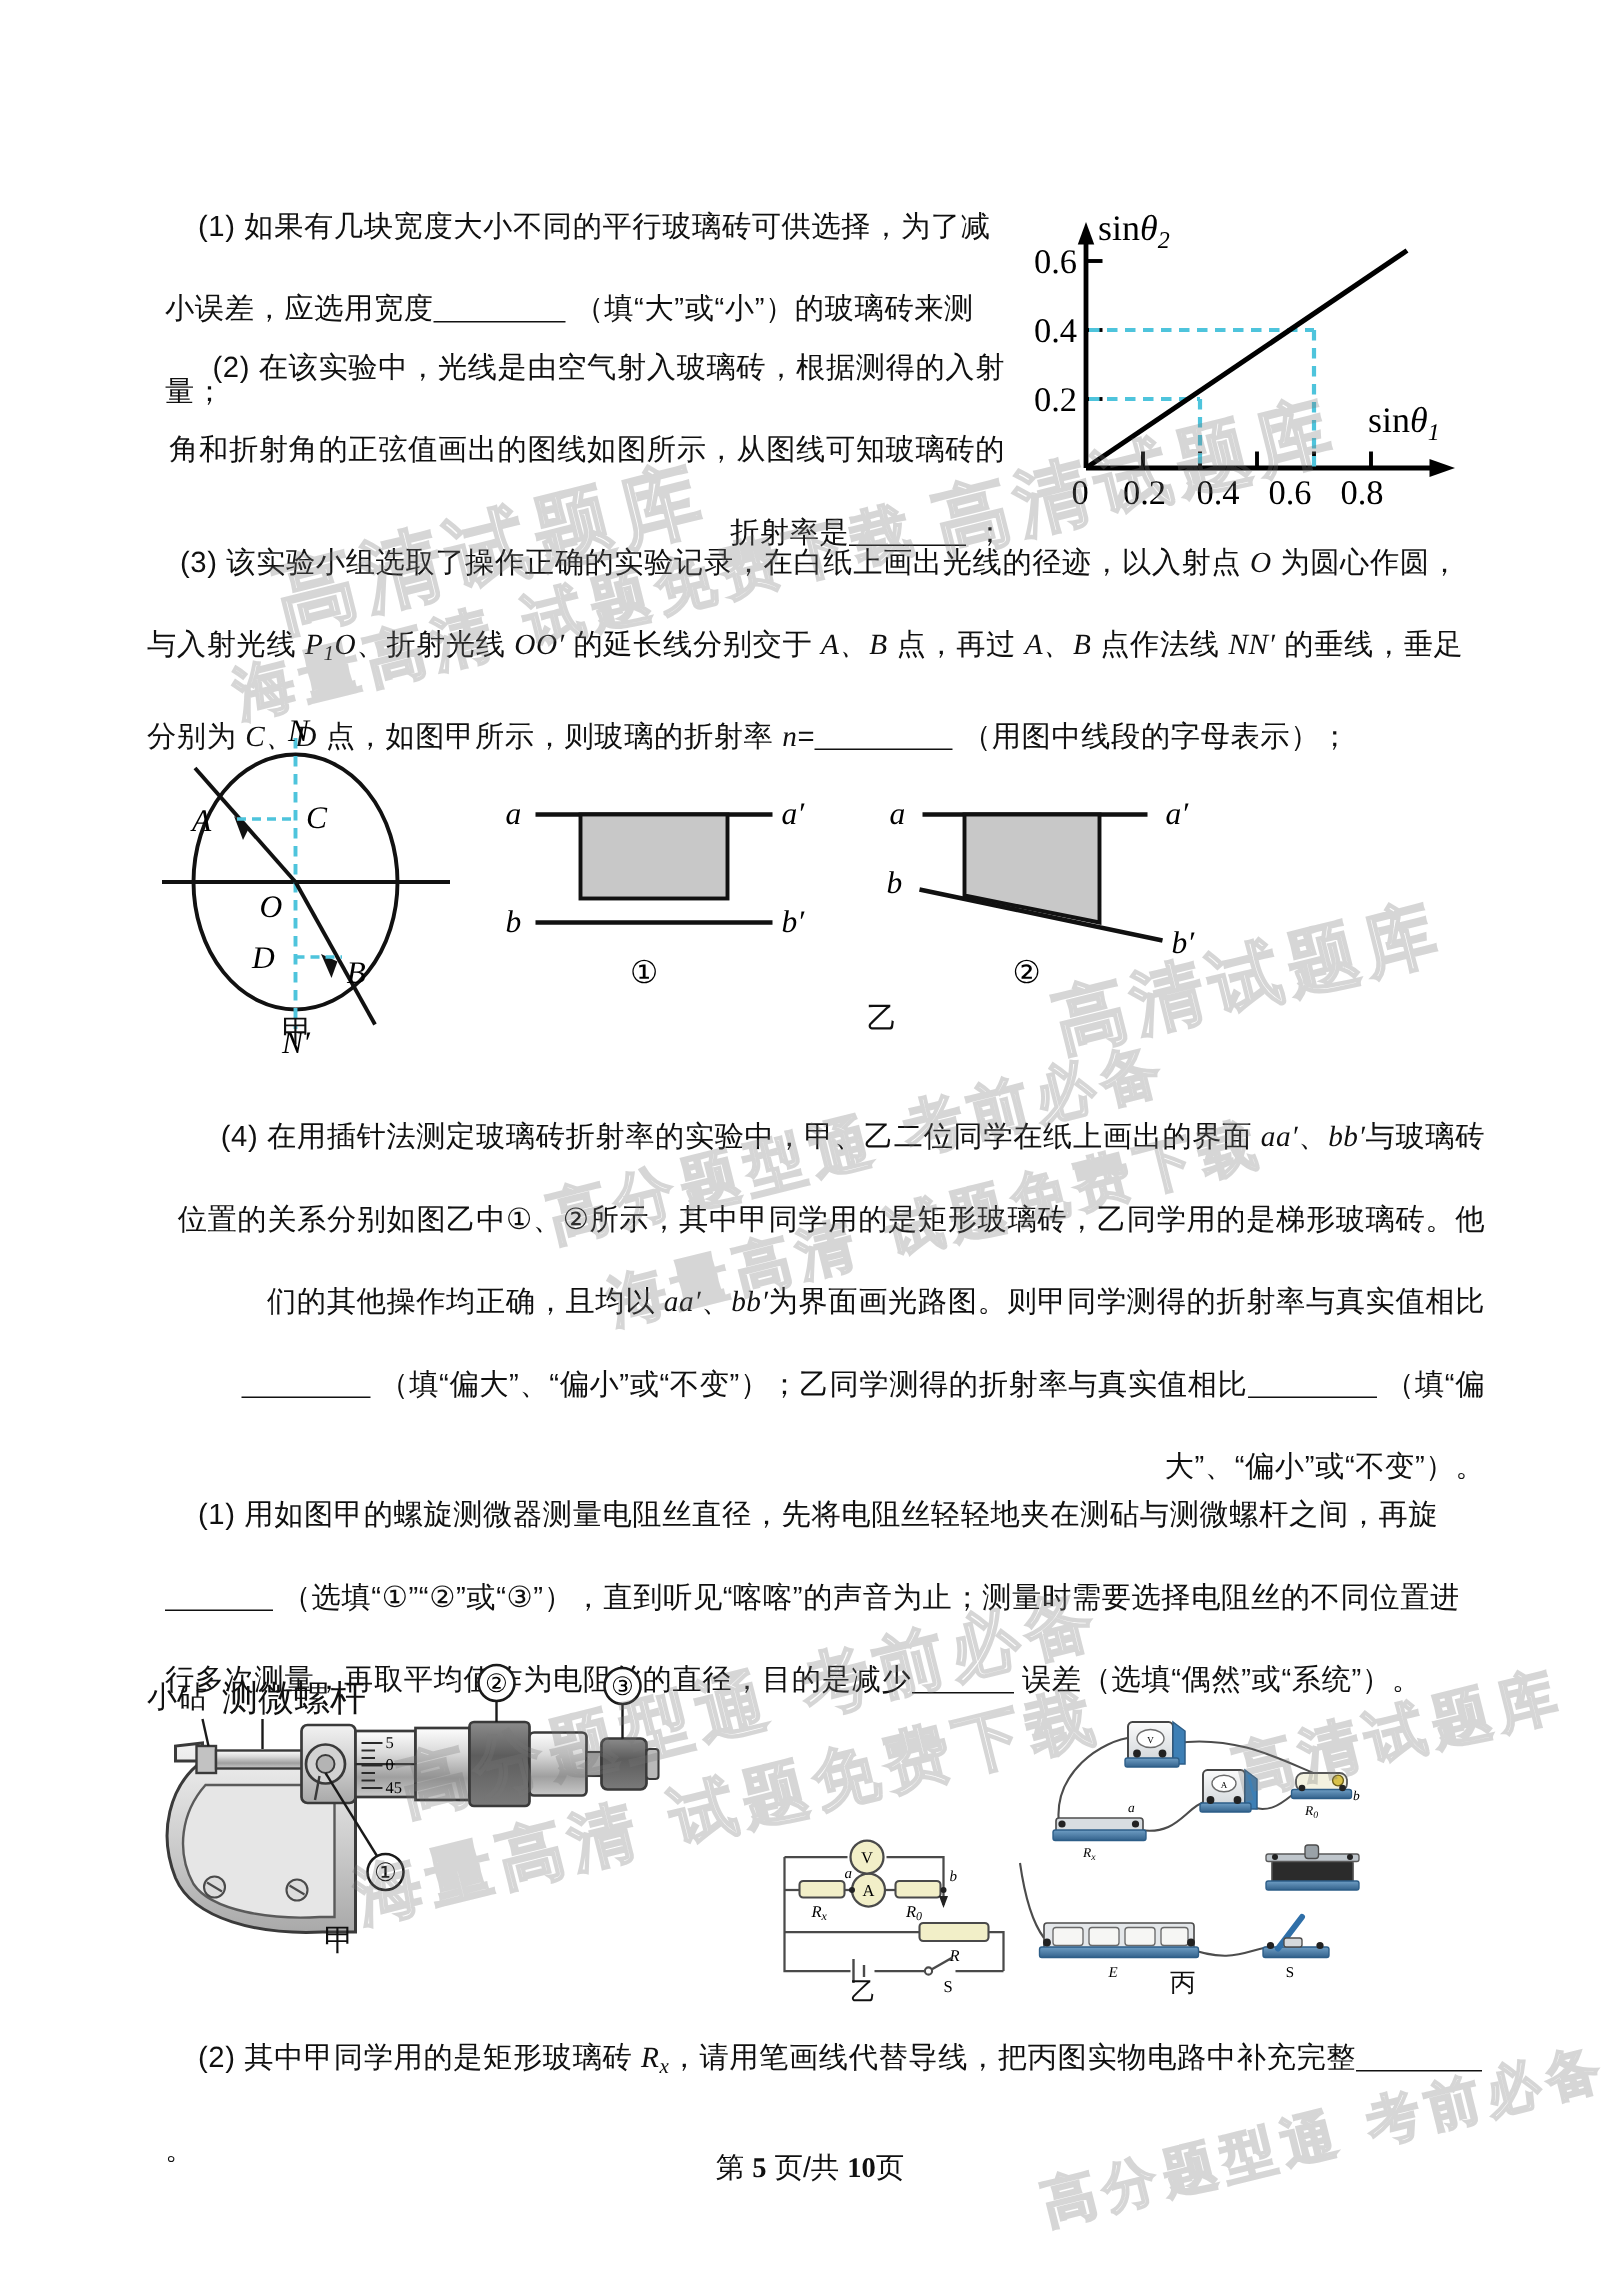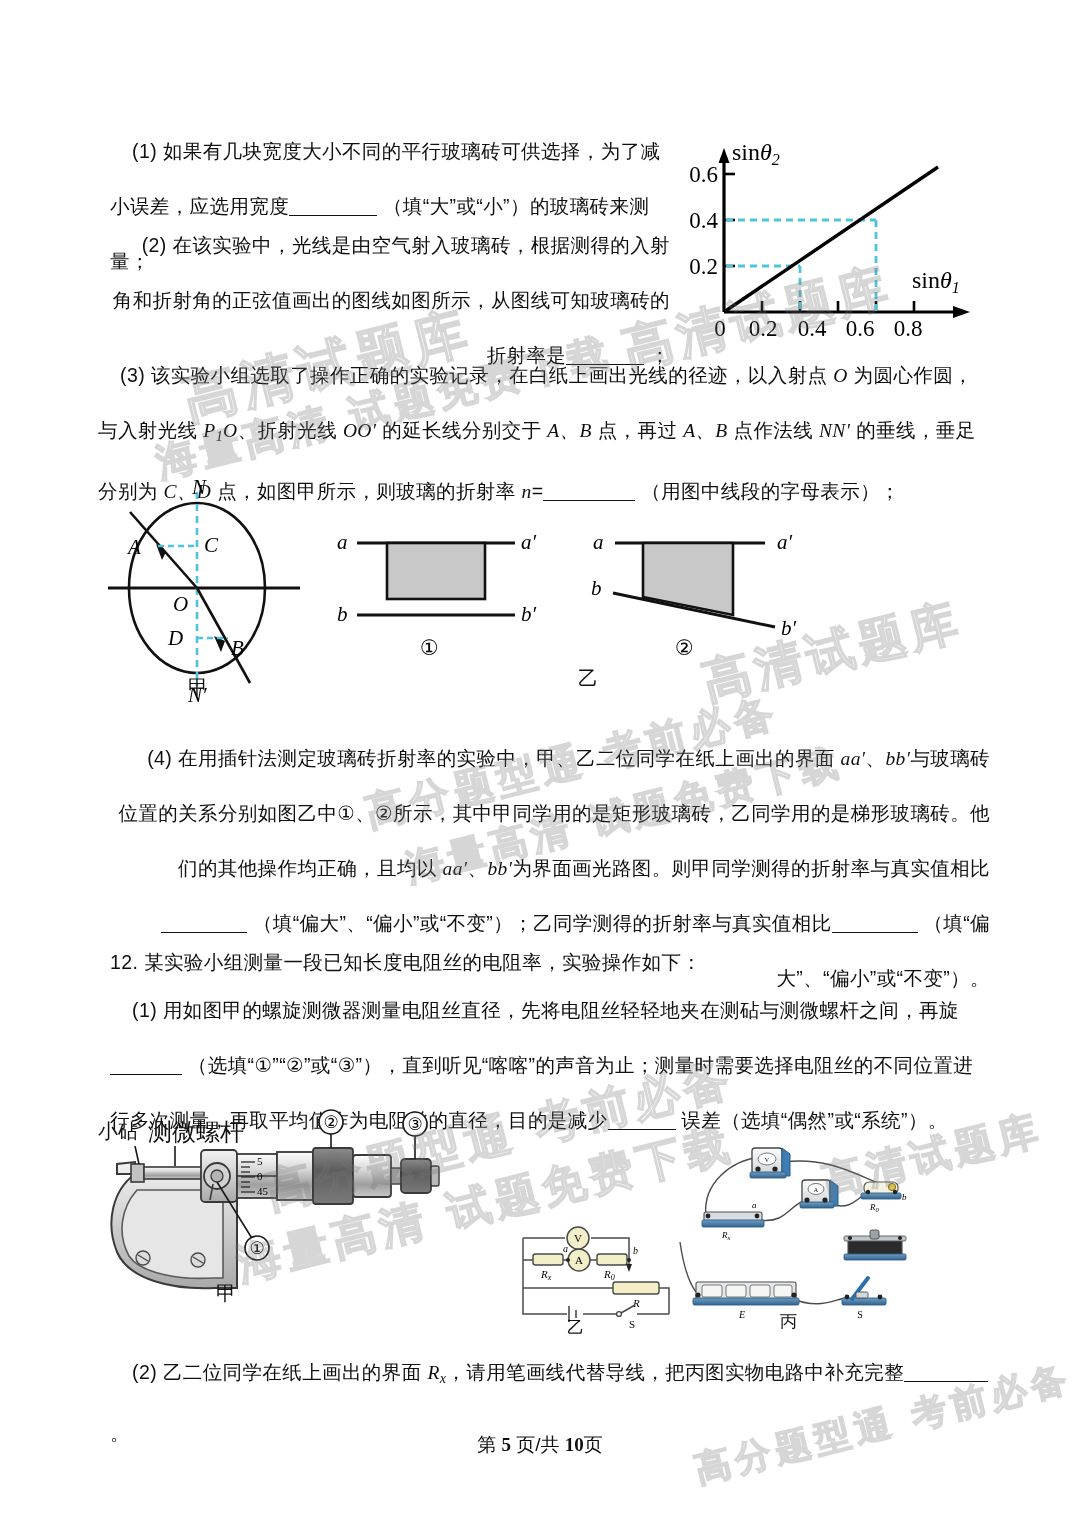--- a/index.html
+++ b/index.html
@@ -211,23 +211,20 @@
     <div style="position:absolute; left:253px; top:150px; font-size:20px;">乙</div>
   </div>
 
   <div class="para" style="left:110px; top:731px; width:880px;text-align:right;">
     <span class="ind"></span><span>(4)</span>
     <span>在用插针法测定玻璃砖折射率的实验中，甲、乙二位同学在纸上画出的界面 </span><span class="it">aa′</span><span>、</span><span class="it">bb′</span><span>与玻璃砖位置的关系分别如图乙中①、②所示，其中甲同学用的是矩形玻璃砖，乙同学用的是梯形玻璃砖。他们的其他操作均正确，且均以 </span><span class="it">aa′</span><span>、</span><span class="it">bb′</span><span>为界面画光路图。则甲同学测得的折射率与真实值相比</span><span class="blank" style="width:86px;"></span>
     <span>（填“偏大”、“偏小”或“不变”）；乙同学测得的折射率与真实值相比</span><span class="blank" style="width:86px;"></span>
     <span>（填“偏大”、“偏小”或“不变”）。</span>
   </div>
 
-  <div class="para qn" style="left:110px; top:935px; width:880px;">
-    <span>12. 某实验小组测量一段已知长度电阻丝的电阻率，实验操作如下：</span>
-  </div>
 
   <div class="para" style="left:110px; top:983px; width:880px;">
     <span class="ind"></span><span>(1)</span>
     <span>用如图甲的螺旋测微器测量电阻丝直径，先将电阻丝轻轻地夹在测砧与测微螺杆之间，再旋</span><span class="blank" style="width:72px;"></span>
     <span>（选填“①”“②”或“③”），直到听见“喀喀”的声音为止；测量时需要选择电阻丝的不同位置进行多次测量，再取平均值作为电阻丝的直径，目的是减少</span><span class="blank" style="width:68px;"></span>
     <span>误差（选填“偶然”或“系统”）。</span>
   </div>
 
   <div class="figwrap" style="left:95px; top:1112px; width:380px; height:200px;">
     <svg width="380" height="200" viewBox="0 0 380 200">
@@ -472,21 +469,21 @@
         <circle cx="167" cy="155" r="2.4" fill="#222"></circle>
         <circle cx="200" cy="155" r="2.4" fill="#222"></circle>
         <text class="mono-serif" x="180" y="176" text-anchor="middle" font-size="10">S</text>
       </g>
     </svg>
     <div style="position:absolute; left:100px; top:168px; font-size:17px;">丙</div>
   </div>
 
   <div class="para" style="left:110px; top:1345px; width:880px;">
     <span class="ind"></span><span>(2)</span>
-    <span>乙二位同学在纸上画出的界面 </span><span class="it">R</span><span class="sub">x</span><span>，请用笔画线代替导线，把丙图实物电路中补充完整</span><span class="blank" style="width:84px;"></span>
+    <span>其中甲同学用的是矩形玻璃砖 </span><span class="it">R</span><span class="sub">x</span><span>，请用笔画线代替导线，把丙图实物电路中补充完整</span><span class="blank" style="width:84px;"></span>
     <span>。</span>
   </div>
 
   <div class="footer" style="top:1432px;">
     <span>第</span>
     <b>5</b>
     <span>页/共</span>
     <b>10</b><span>页</span>
   </div>
 

